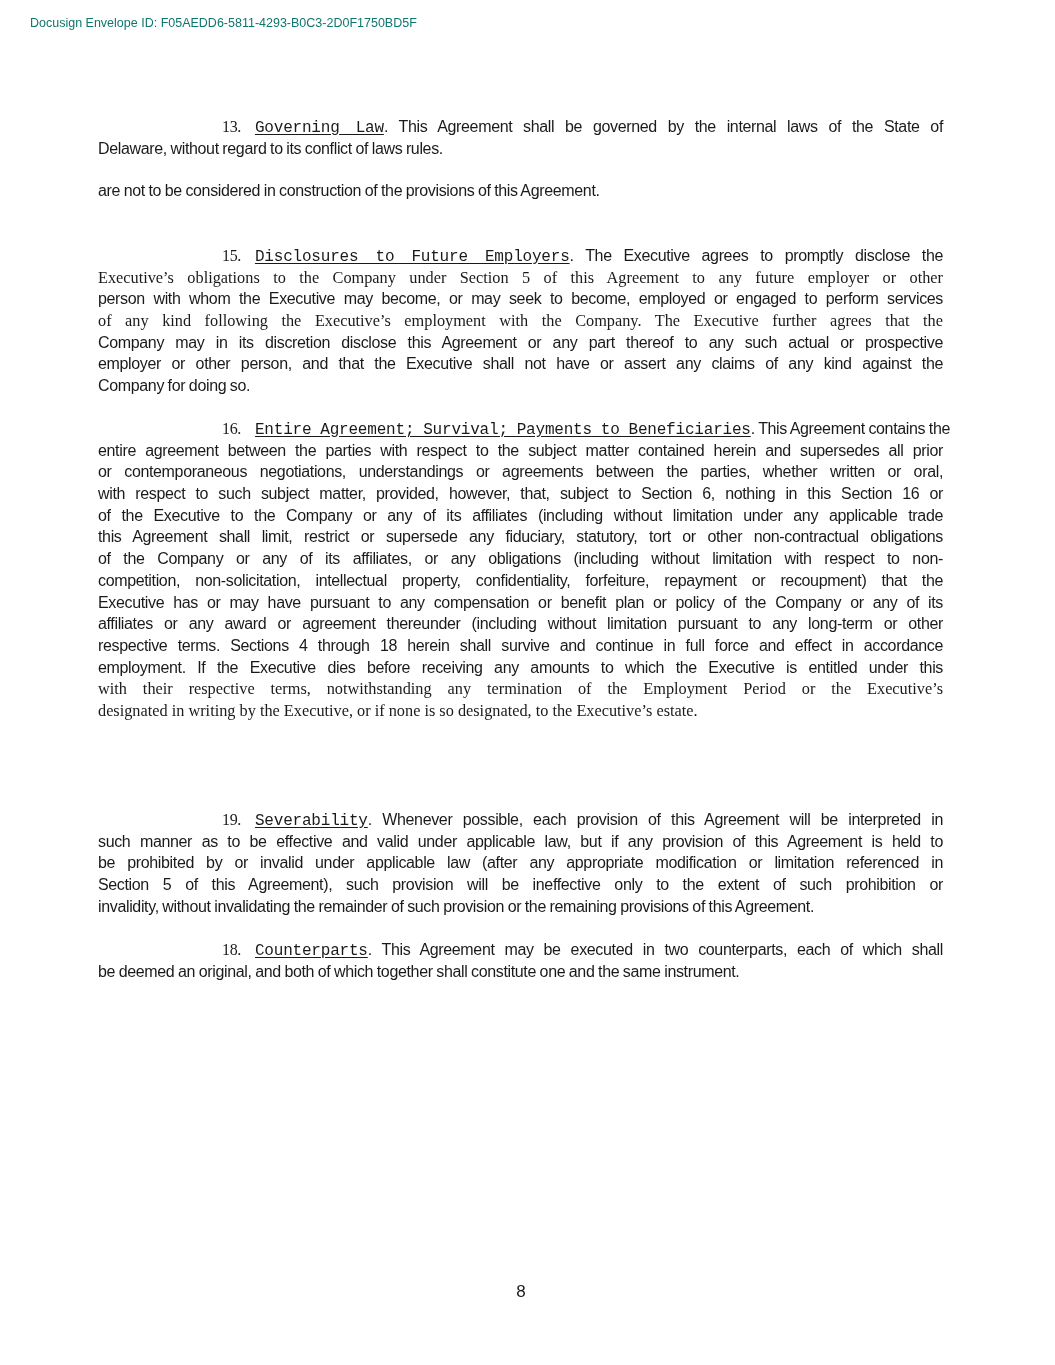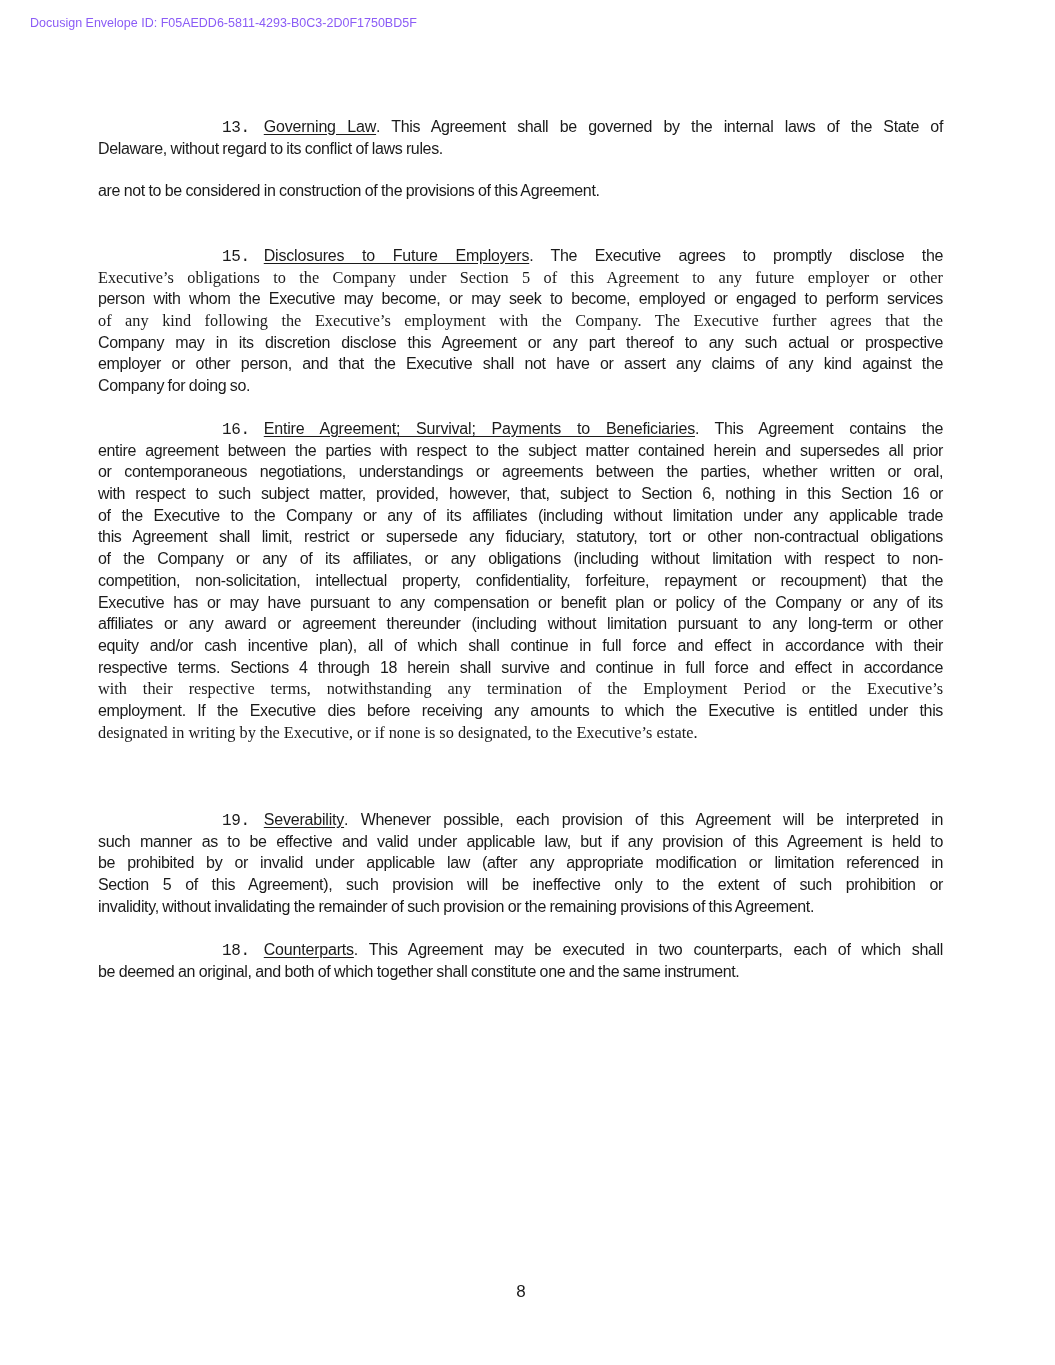--- a/index.html
+++ b/index.html
@@ -13,21 +13,21 @@
       position: relative;
       overflow: hidden;
       color: #1a1a1a;
     }
     .envelope-id {
       position: absolute;
       left: 30px;
       top: 16px;
       font-family: "Liberation Sans", sans-serif;
       font-size: 12.5px;
-      color: #8b5cf6;
+      color: #0f766e;
       white-space: nowrap;
     }
     .doc {
       position: absolute;
       left: 98px;
       top: 116px;
       width: 845px;
     }
     .section {
       position: absolute;
@@ -58,26 +58,26 @@
       text-align: center;
       text-align-last: left;
     }
     .line.first {
       padding-left: 124px;
       width: 721px;
     }
     .heading {
       text-decoration: underline;
       text-underline-offset: 2px;
-      font-family: Liberation Sans, sans-serif;
+      font-family: Liberation Mono, monospace;
       letter-spacing: -0.2px;
     }
     .secnum {
       margin-right: 14px;
-      font-family: Liberation Mono, monospace;
+      font-family: Liberation Serif, serif;
     }
     .page-number {
       position: absolute;
       left: 0;
       width: 1042px;
       top: 1282px;
       text-align: center;
       font-family: "Liberation Sans", sans-serif;
       font-size: 17px;
       color: #1a1a1a;
@@ -113,24 +113,23 @@
     <span class="line first"><span class="secnum">16.</span><span class="heading">Entire Agreement; Survival; Payments to Beneficiaries</span><span>.  This Agreement contains the</span></span>
     <span class="line">entire agreement between the parties with respect to the subject matter contained herein and supersedes all prior</span>
     <span class="line">or contemporaneous negotiations, understandings or agreements between the parties, whether written or oral,</span>
     <span class="line">with respect to such subject matter, provided, however, that, subject to Section 6, nothing in this Section 16 or</span>
     <span class="line">of the Executive to the Company or any of its affiliates (including without limitation under any applicable trade</span>
     <span class="line">this Agreement shall limit, restrict or supersede any fiduciary, statutory, tort or other non-contractual obligations</span>
     <span class="line">of the Company or any of its affiliates, or any obligations (including without limitation with respect to non-</span>
     <span class="line">competition, non-solicitation, intellectual property, confidentiality, forfeiture, repayment or recoupment) that the</span>
     <span class="line">Executive has or may have pursuant to any compensation or benefit plan or policy of the Company or any of its</span>
     <span class="line">affiliates or any award or agreement thereunder (including without limitation pursuant to any long-term or other</span>
-    <span class="line">equity and/or cash incentive plan), all of which shall continue in full force and effect in accordance with their</span>
     <span class="line">respective terms.  Sections 4 through 18 herein shall survive and continue in full force and effect in accordance</span>
+    <span class="line">employment.  If the Executive dies before receiving any amounts to which the Executive is entitled under this</span>
     <span class="line serif">with their respective terms, notwithstanding any termination of the Employment Period or the Executive’s</span>
-    <span class="line">employment.  If the Executive dies before receiving any amounts to which the Executive is entitled under this</span>
     <span class="line serif last">designated in writing by the Executive, or if none is so designated, to the Executive’s estate.</span>
   </div>
 
   <div class="section" style="top:693px">
     <span class="line first"><span class="secnum">19.</span><span class="heading">Severability</span><span>.   Whenever possible, each provision of this Agreement will be interpreted in</span></span>
     <span class="line">such manner as to be effective and valid under applicable law, but if any provision of this Agreement is held to</span>
     <span class="line">be prohibited by or invalid under applicable law (after any appropriate modification or limitation referenced in</span>
     <span class="line">Section 5 of this Agreement), such provision will be ineffective only to the extent of such prohibition or</span>
     <span class="line last">invalidity, without invalidating the remainder of such provision or the remaining provisions of this Agreement.</span>
   </div>

